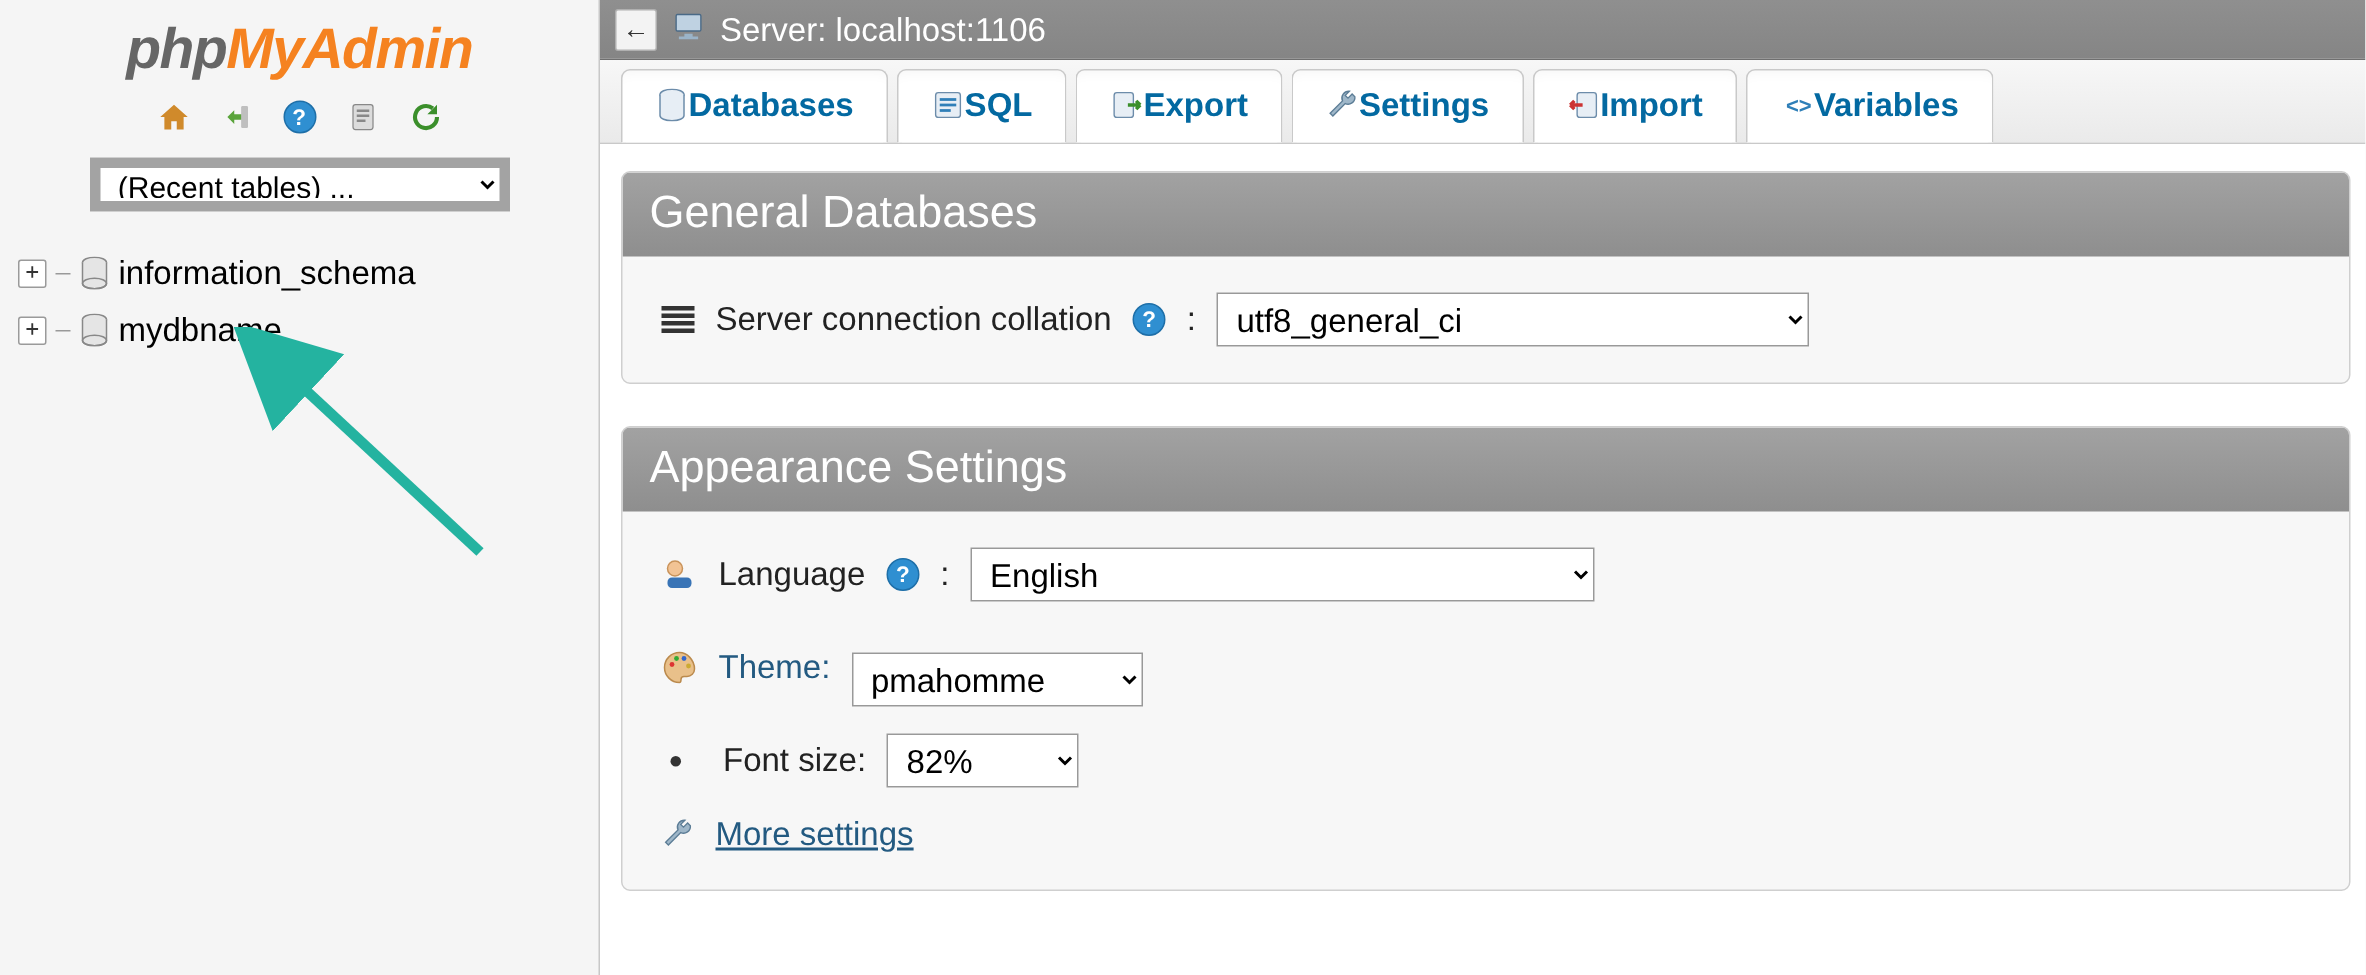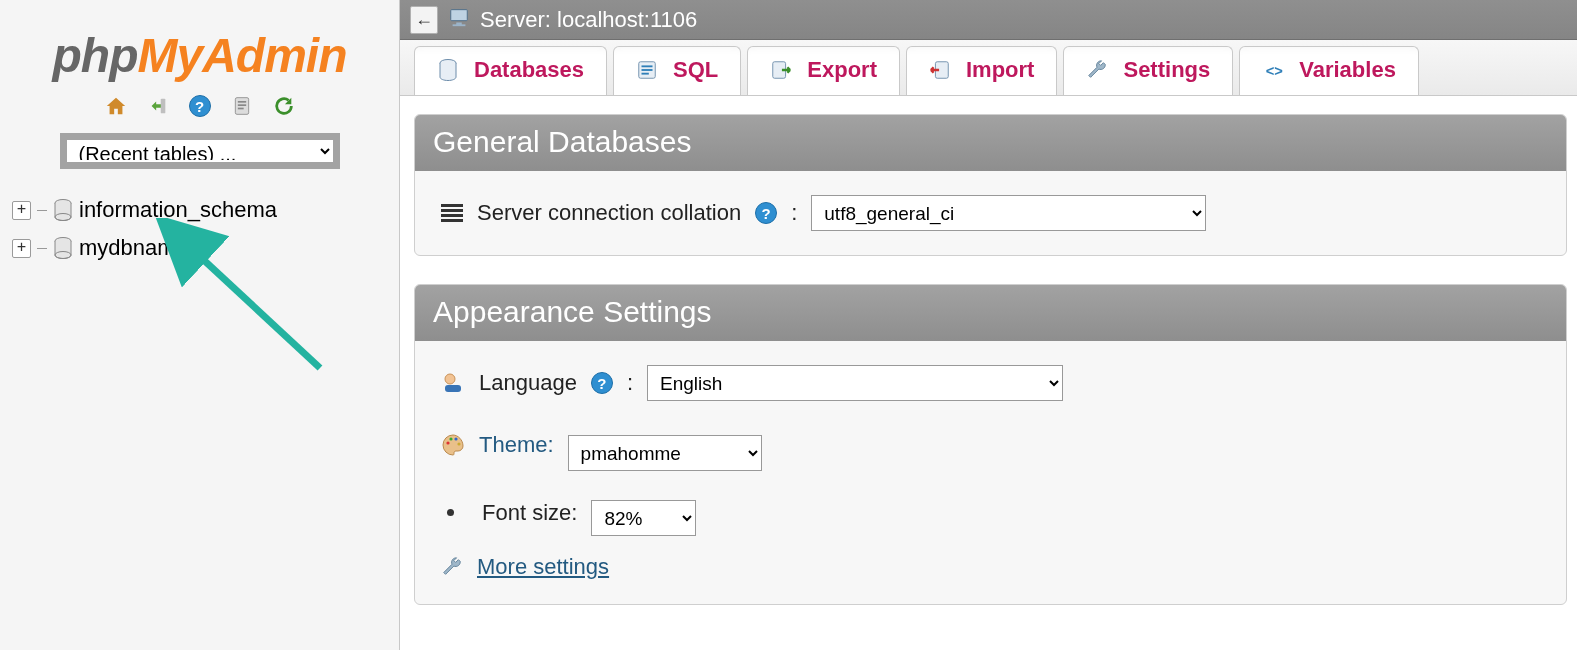--- a/index.html
+++ b/index.html
@@ -18,24 +18,24 @@
     position: absolute;
     left: 0; top: 0; bottom: 0;
     width: 400px;
     background: #f5f5f5;
     border-right: 1px solid #c8c8c8;
     padding-top: 12px;
   }
   .logo {
     text-align: center;
     font-family: "Verdana", sans-serif;
-    font-size: 48px;
+    font-size: 38px;
     font-weight: 700;
     letter-spacing: -1px;
-    margin: 16px 0 4px;
+    margin: 0 0 4px;
     color: #666;
   }
   .logo .php { font-style: italic; font-weight: 700; color: #666; }
   .logo .my  { font-style: italic; font-weight: 700; color: #f58220; }
   .logo .adm { font-style: italic; font-weight: 700; color: #f58220; }
 
   .sidebar-icons {
     display: flex;
     justify-content: center;
     gap: 16px;
@@ -132,31 +132,31 @@
     display: flex;
     background: linear-gradient(#f7f7f7,#eaeaea);
     border-bottom: 1px solid #c9c9c9;
     padding-left: 14px;
     height: 56px;
     align-items: flex-end;
   }
   .tab {
     display: flex;
     align-items: center;
-    gap: 15px;
+    gap: 0;
     padding: 10px 22px 12px;
     border: 1px solid #c9c9c9;
     border-bottom: none;
     background: #fff;
     border-radius: 6px 6px 0 0;
     margin-right: 6px;
     cursor: pointer;
     font-size: 22px;
     font-weight: 700;
-    color: #be185d;
+    color: #0369a1;
     box-shadow: inset 0 10px 10px -10px rgba(0,0,0,0.05);
   }
   .tab .ticon { width: 22px; height: 22px; display:flex; align-items:center; justify-content:center; font-size:20px; }
 
   .content {
     padding: 18px 10px 20px 14px;
   }
 
   .panel {
     border: 1px solid #cfcfcf;
@@ -190,29 +190,29 @@
     border-radius: 50%;
     background: #2f8fd1;
     color: #fff; font-weight:700;
     display:flex; align-items:center; justify-content:center;
     font-size: 15px;
     border: 1px solid #1e6fa8;
   }
 
   select.big {
     height: 36px;
-    font-size: 19px;
+    font-size: 22px;
     padding: 3px 8px;
     border: 1px solid #999;
     background:#fff;
   }
   .collation-sel { width: 395px; }
   .lang-sel { width: 416px; }
   .theme-sel { width: 194px; margin-top: 16px; }
-  .font-sel { width: 105px; margin-top: 11px; }
+  .font-sel { width: 128px; }
 
   .lines-icon {
     width: 22px; height: 18px;
     display: flex; flex-direction: column; justify-content: space-between;
   }
   .lines-icon span { height:3px; background:#333; display:block; }
 
   .bullet {
     width: 7px; height: 7px; border-radius:50%; background:#333;
     margin: 0 14px 0 6px;
@@ -347,35 +347,35 @@
     <div class="tab">
       <span class="ticon">
         <svg width="22" height="22" viewBox="0 0 24 24">
             <rect x="3" y="3" width="14" height="18" rx="2" fill="#e7eef5" stroke="#6c8caa"></rect>
             <path d="M13 12h9m0 0-3-3m3 3-3 3" stroke="#3b8f2b" stroke-width="2.5" fill="none"></path>
           </svg>
       </span>
       <span>Export</span>
     </div>
     <div class="tab">
+      <span class="ticon wrench-ico">
+        <svg width="22" height="22" viewBox="0 0 24 24">
+            <path d="M21 6a5 5 0 0 1-7 5L5 20l-2-2 9-9a5 5 0 0 1 5-7l-3 3 2 2 3-3z" fill="#9fb7c9" stroke="#5c7d96" stroke-width="1"></path>
+          </svg>
+      </span>
+      <span>Settings</span>
+    </div>
+    <div class="tab">
       <span class="ticon">
         <svg width="22" height="22" viewBox="0 0 24 24">
             <rect x="7" y="3" width="14" height="18" rx="2" fill="#e7eef5" stroke="#6c8caa"></rect>
             <path d="M11 12H2m0 0 3-3m-3 3 3 3" stroke="#c33" stroke-width="2.5" fill="none"></path>
           </svg>
       </span>
       <span>Import</span>
-    </div>
-    <div class="tab">
-      <span class="ticon wrench-ico">
-        <svg width="22" height="22" viewBox="0 0 24 24">
-            <path d="M21 6a5 5 0 0 1-7 5L5 20l-2-2 9-9a5 5 0 0 1 5-7l-3 3 2 2 3-3z" fill="#9fb7c9" stroke="#5c7d96" stroke-width="1"></path>
-          </svg>
-      </span>
-      <span>Settings</span>
     </div>
     <div class="tab">
       <span class="ticon">
         <svg width="22" height="22" viewBox="0 0 24 24">
             <text x="4" y="18" font-size="16" font-weight="700" fill="#2f7fb8">&lt;&gt;</text>
           </svg>
       </span>
       <span>Variables</span>
     </div>
   </nav>

